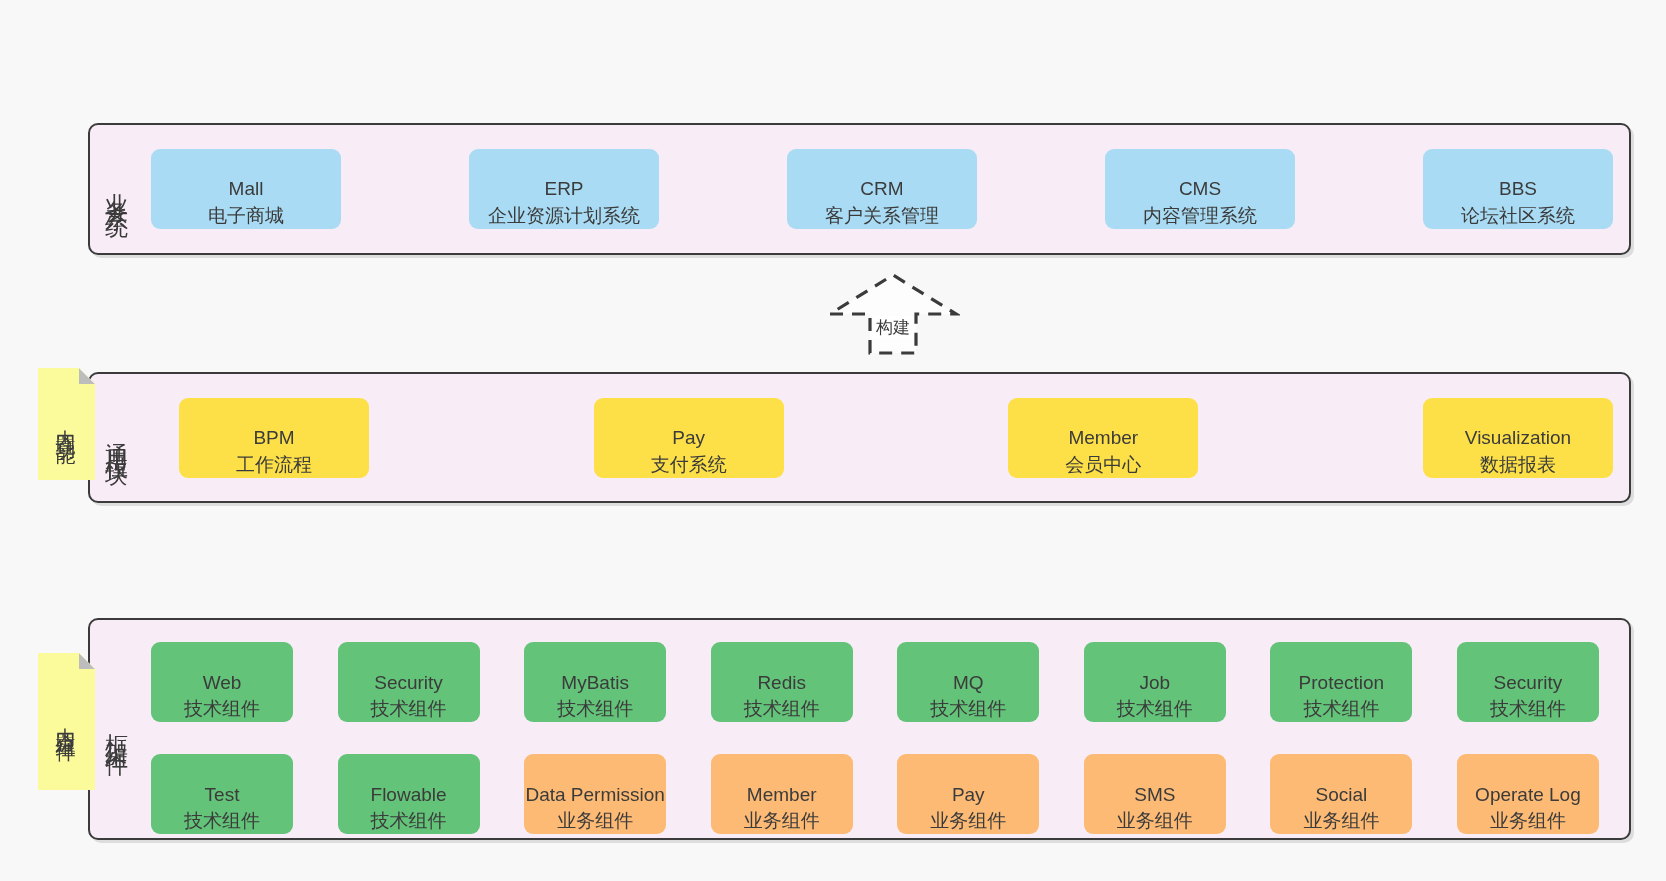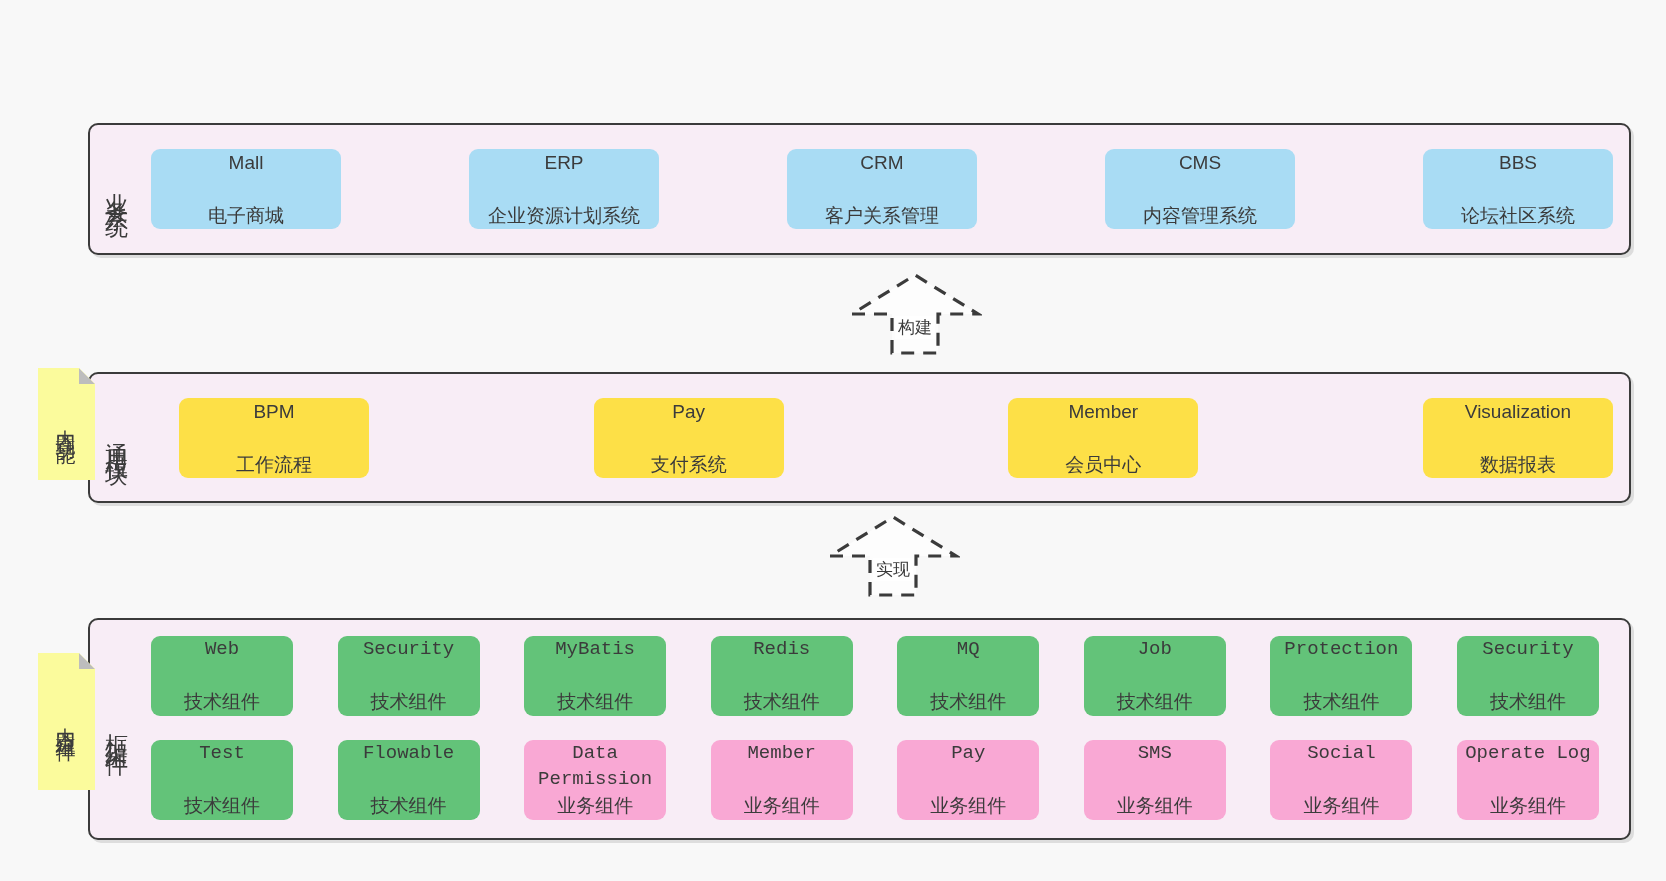--- a/index.html
+++ b/index.html
@@ -19,37 +19,37 @@
 
   .vlabel{
     width:55px;flex:0 0 55px;display:flex;align-items:center;justify-content:center;
     writing-mode:vertical-rl;text-orientation:upright;
     font-size:23px;letter-spacing:7px;color:#3b3b3b;
   }
   .boxes{
     flex:1;display:flex;align-items:center;justify-content:space-between;
     padding:0 16px 0 6px;
   }
-  .rows{flex:1;display:flex;flex-direction:column;padding:16px 30px 0 6px;gap:24px;font-family:Liberation Mono, monospace;}
+  .rows{flex:1;display:flex;flex-direction:column;padding:22px 30px 0 6px;gap:32px;}
   .row{display:flex;justify-content:space-between;}
 
   
   .box{
     box-sizing:border-box;border-radius:9px;
-    display:flex;flex-direction:column;align-items:center;justify-content:space-between;
+    display:flex;flex-direction:column;align-items:center;justify-content:flex-end;
     text-align:center;font-size:19px;line-height:27px;color:#3b3b3b;
   }
   .box-wide{width:190px;height:80px;}
   .box-sm{width:142px;height:80px;font-size:19px;line-height:26px;}
   .box-sm .ln-en{white-space:normal;}
   .c-blue{background:#a9dcf4;}
   .c-red{background:#f16c6c;}
   .c-pink{background:#fde047;margin-left:28px;}
   .c-green{background:#63c379;}
-  .c-greenlight{background:#f9a8d4;}
+  .c-greenlight{background:#fdba74;}
 
   
   .sticky{
     position:absolute;left:38px;width:57px;background:#fbfb9c;
     display:flex;align-items:center;justify-content:center;
     box-shadow:1px 2px 3px rgba(0,0,0,.12);
     clip-path:polygon(0 0,calc(100% - 16px) 0,100% 16px,100% 100%,0 100%);
     z-index:5;
   }
   .sticky-modules{top:368px;height:112px;}
@@ -99,21 +99,21 @@
         <span class="ln-en">CMS</span>
         <span class="ln-zh">内容管理系统</span>
       </div>
       <div class="box box-wide c-blue">
         <span class="ln-en">BBS</span>
         <span class="ln-zh">论坛社区系统</span>
       </div>
     </div>
   </section>
 
-  <div class="arrow" style="left:848px;top:272px;text-decoration:underline;">
+  <div class="arrow" style="left:826px;top:272px;text-decoration:underline;">
     <svg width="134" height="84" viewBox="0 0 134 84" aria-hidden="true">
       <path d="M44,81 L44,42 L4,42 L67,3 L130,42 L90,42 L90,81 Z"></path>
     </svg>
     <span class="arrow-label">构建</span>
   </div>
 
   <div class="sticky sticky-modules">
     <span class="fold"></span>
     <span class="vtext">内置功能</span>
   </div>
@@ -132,26 +132,20 @@
         <span class="ln-en">Member</span>
         <span class="ln-zh">会员中心</span>
       </div>
       <div class="box box-wide c-pink">
         <span class="ln-en">Visualization</span>
         <span class="ln-zh">数据报表</span>
       </div>
     </div>
   </section>
 
-  <div class="arrow" style="left:826px;top:514px;">
-    <svg width="134" height="84" viewBox="0 0 134 84" aria-hidden="true">
-      <path d="M44,81 L44,42 L4,42 L67,3 L130,42 L90,42 L90,81 Z"></path>
-    </svg>
-    <span class="arrow-label">实现</span>
-  </div>
 
   <div class="sticky sticky-framework">
     <span class="fold"></span>
     <span class="vtext">内置组件</span>
   </div>
   <section class="panel panel-framework">
     <div class="vlabel">框架组件</div>
     <div class="rows">
       <div class="row">
         <div class="box box-sm c-green">

